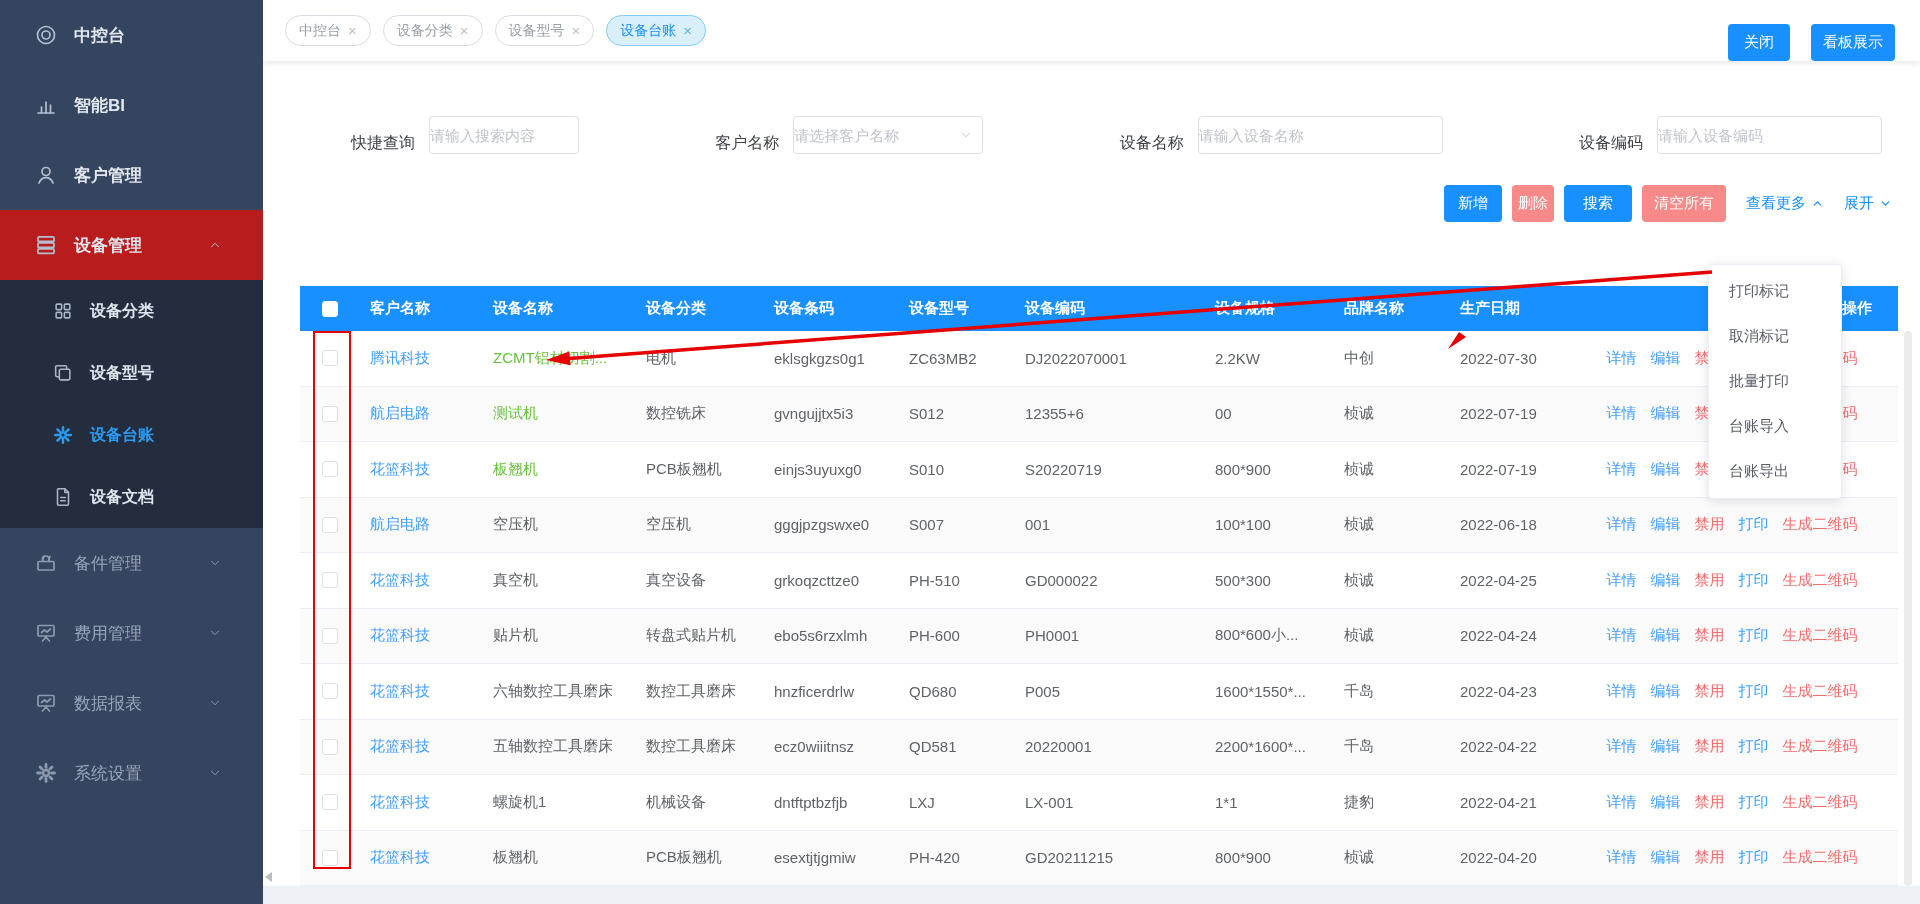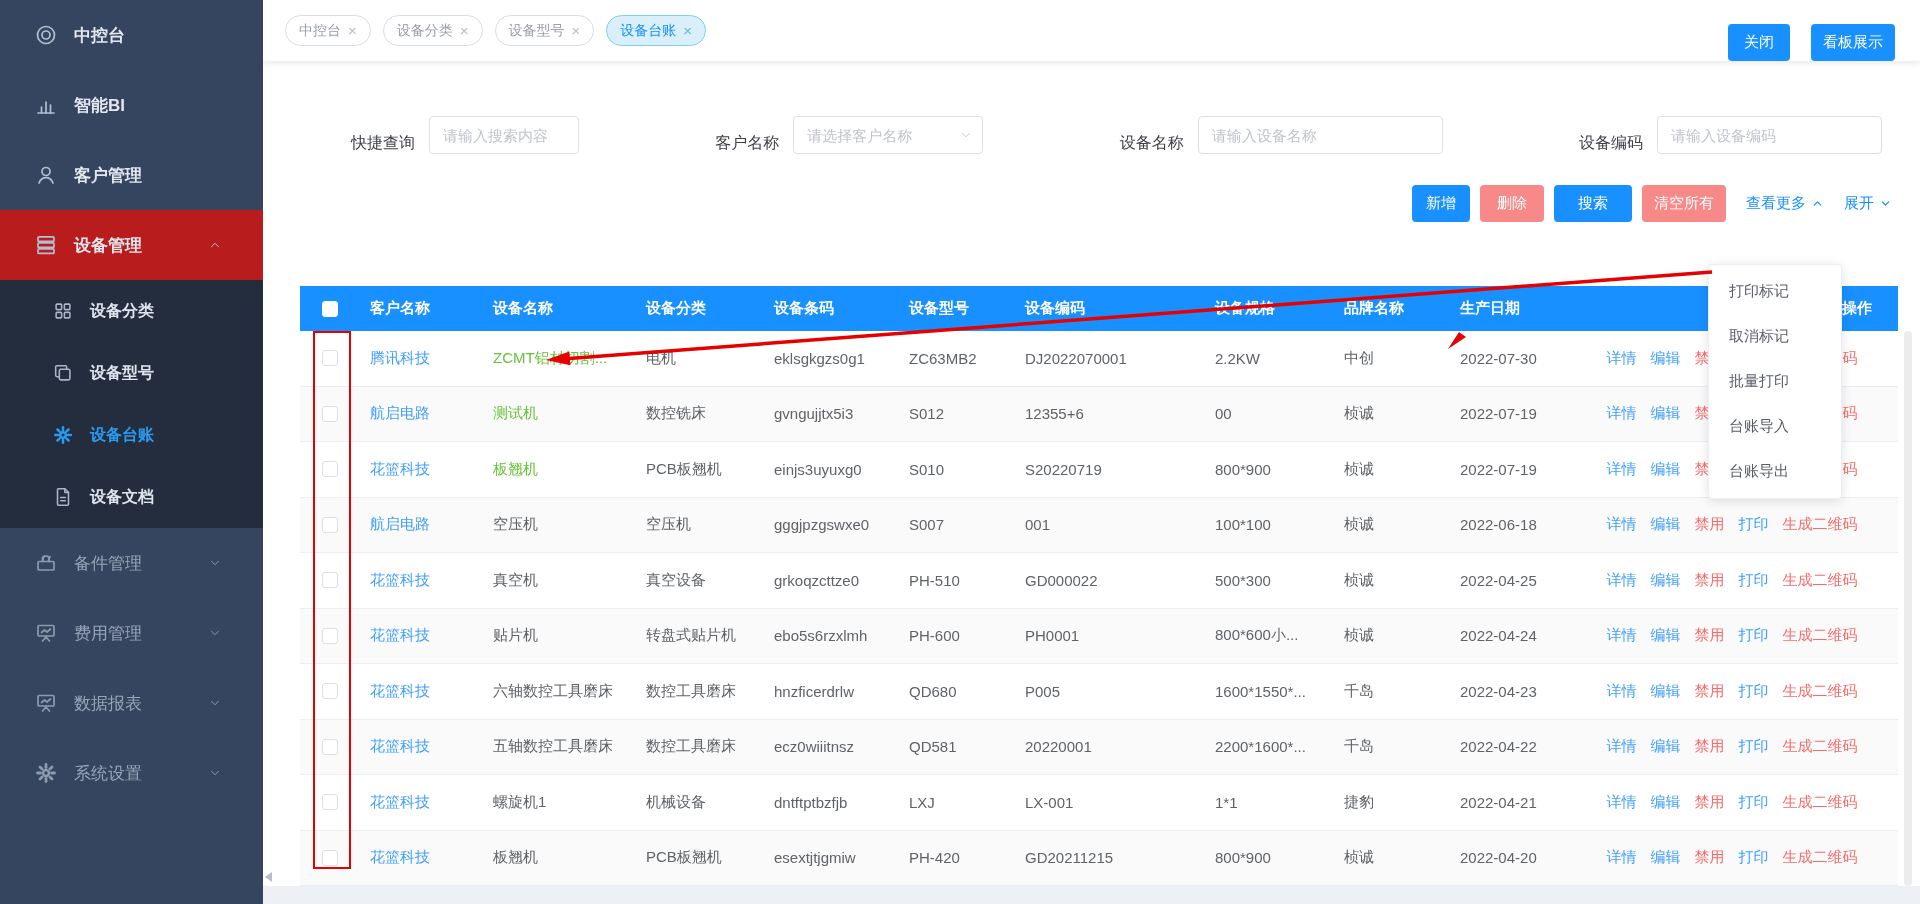--- a/index.html
+++ b/index.html
@@ -37,21 +37,21 @@
   .top-btns{position:absolute;right:25px;top:24px;display:flex;gap:21px;z-index:7}
   .btn{background:#1890ff;color:#fff;border:none;border-radius:4px;height:37px;font-size:15px;
        display:inline-flex;align-items:center;justify-content:center;cursor:pointer;
        font-family:inherit;white-space:nowrap}
   .btn.danger{background:#f78989}
 
   .filter-row{display:flex;justify-content:space-between;margin:55px 38px 0 88px}
   .fgroup{display:flex;align-items:flex-end}
   .flabel{font-size:16px;color:#3d4046;margin-right:14px;white-space:nowrap}
   .fctrl{position:relative;display:inline-flex;align-items:center}
-  .finput{height:38px;border:1px solid #dcdfe6;border-radius:4px;padding:0 13px;font-size:15px;
+  .finput{height:38px;border:1px solid #dcdfe6;border-radius:4px;padding:0 0;font-size:15px;
           color:#606266;outline:none;background:#fff;font-family:inherit}
   .finput::placeholder{color:#c0c4cc}
   .sel-arrow{position:absolute;right:10px;color:#c0c4cc;pointer-events:none}
 
   .actions-row{display:flex;align-items:center;justify-content:flex-end;margin:31px 28px 0 7px;gap:10px}
   .tlink{color:#1890ff;font-size:15px;display:inline-flex;align-items:center;gap:5px;
          margin-left:10px;cursor:pointer;white-space:nowrap}
   .tlink .icon{color:#1890ff}
 
   
@@ -315,22 +315,22 @@
       <div class="fgroup">
         <span class="flabel">设备编码</span>
         <span class="fctrl">
           <input class="finput" style="width: 225px;" placeholder="请输入设备编码">
         </span>
       </div>
     </div>
 
   <div class="actions-row">
     <button class="btn" style="width:58px">新增</button>
-    <button class="btn danger" style="width:64px">删除</button>
-    <button class="btn" style="width:78px">搜索</button>
+    <button class="btn danger" style="width:42px">删除</button>
+    <button class="btn" style="width:68px">搜索</button>
     <button class="btn danger" style="width:84px">清空所有</button>
     <span class="tlink">
       <span>查看更多</span>
       <span class="icon">
         <svg width="13" height="13" viewBox="0 0 24 24" fill="none" stroke="currentColor" stroke-width="2.4" stroke-linecap="round" stroke-linejoin="round">
             <path d="M6 15l6-6 6 6"></path>
           </svg>
       </span>
     </span>
     <span class="tlink">

